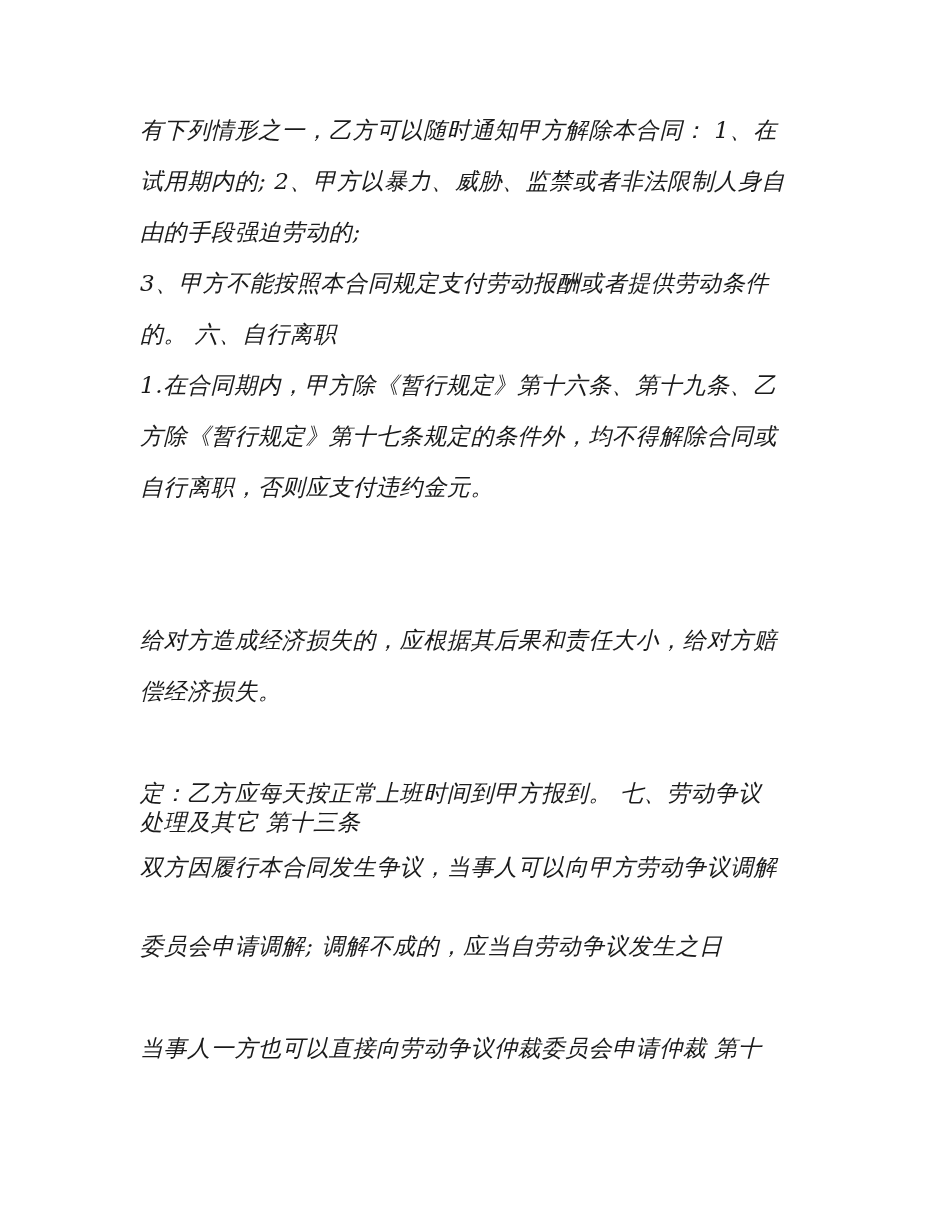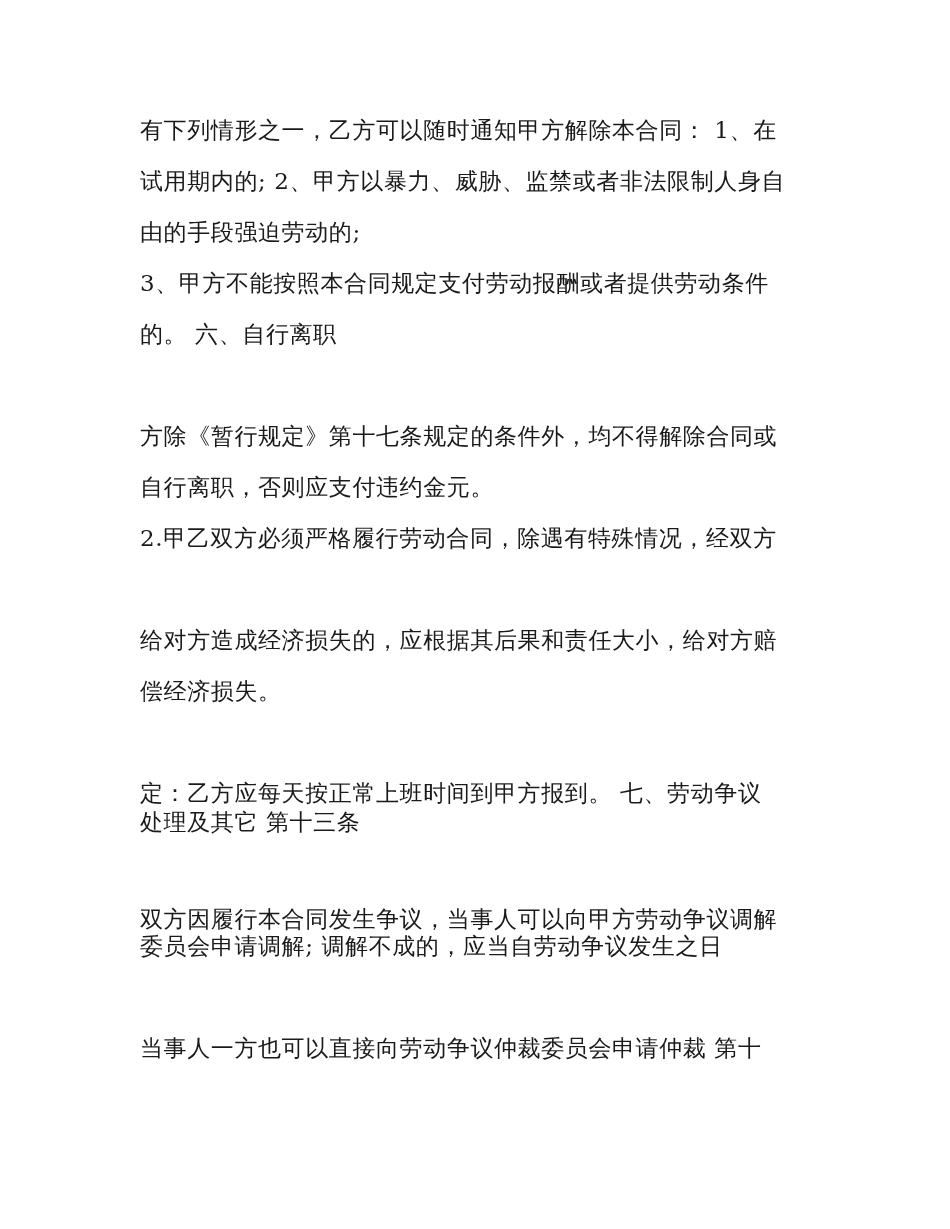--- a/index.html
+++ b/index.html
@@ -15,42 +15,43 @@
       font-family: "DejaVu Serif", "Liberation Serif", serif;
       color: #1a1a1a;
     }
     .page {
       position: absolute;
       left: 0;
       top: 0;
       width: 950px;
       height: 1229px;
       background: #ffffff;
+      font-style: italic;
     }
     .line {
       position: absolute;
       left: 140px;
       white-space: nowrap;
       font-size: 23px;
       line-height: 30px;
       letter-spacing: 0.6px;
     }
   </style>
 </head>
 <body>
 
 <div class="page">
   <div class="line" style="top:115px">有下列情形之一，乙方可以随时通知甲方解除本合同： 1、在</div>
   <div class="line" style="top:166px">试用期内的; 2、甲方以暴力、威胁、监禁或者非法限制人身自</div>
   <div class="line" style="top:217px">由的手段强迫劳动的;</div>
   <div class="line" style="top:268px">3、甲方不能按照本合同规定支付劳动报酬或者提供劳动条件</div>
   <div class="line" style="top:319px">的。 六、自行离职</div>
+  <div class="line" style="top:370px">1.在合同期内，甲方除《暂行规定》第十六条、第十九条、乙</div>
   <div class="line" style="top:421px">方除《暂行规定》第十七条规定的条件外，均不得解除合同或</div>
   <div class="line" style="top:472px">自行离职，否则应支付违约金元。</div>
-  <div class="line" style="top:523px">2.甲乙双方必须严格履行劳动合同，除遇有特殊情况，经双方</div>
   <div class="line" style="top:625px">给对方造成经济损失的，应根据其后果和责任大小，给对方赔</div>
   <div class="line" style="top:676px">偿经济损失。</div>
   <div class="line" style="top:778px">定：乙方应每天按正常上班时间到甲方报到。 七、劳动争议</div>
   <div class="line" style="top:807px">处理及其它 第十三条</div>
-  <div class="line" style="top:904px">双方因履行本合同发生争议，当事人可以向甲方劳动争议调解</div>
+  <div class="line" style="top:852px">双方因履行本合同发生争议，当事人可以向甲方劳动争议调解</div>
   <div class="line" style="top:931px">委员会申请调解; 调解不成的，应当自劳动争议发生之日</div>
   <div class="line" style="top:1033px">当事人一方也可以直接向劳动争议仲裁委员会申请仲裁 第十</div>
 </div>
 
 </body></html>

